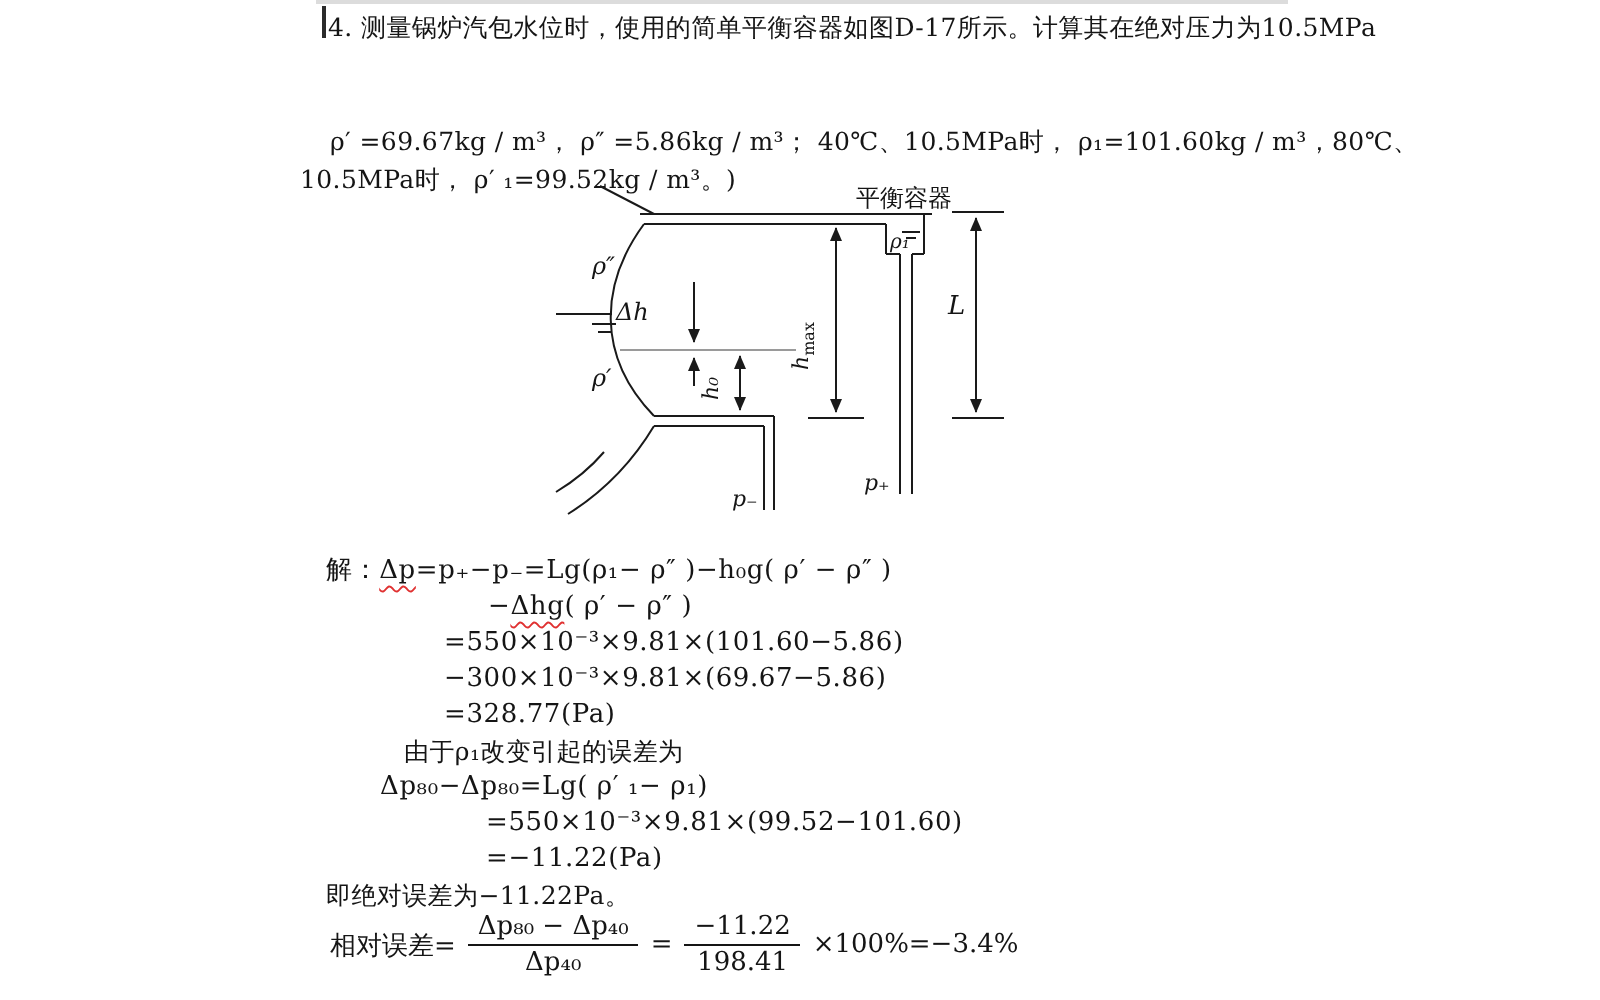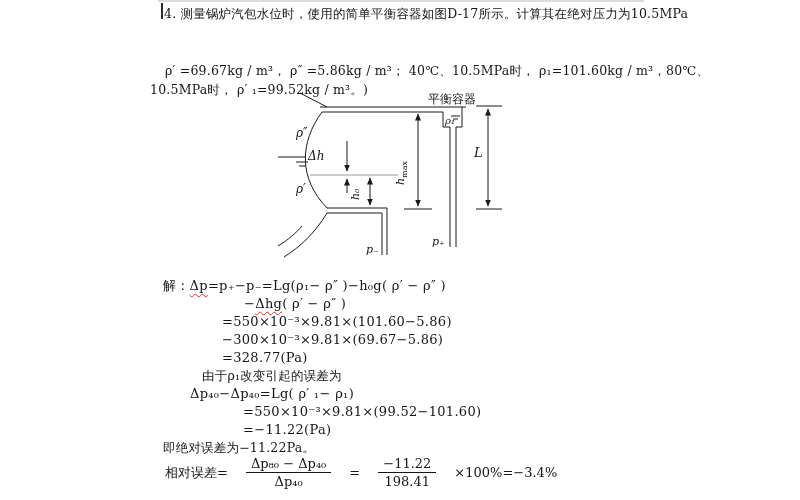--- a/index.html
+++ b/index.html
@@ -8,21 +8,21 @@
     font-family:"DejaVu Serif","Liberation Serif",serif;color:#151515;
   }
   .abs{position:absolute;white-space:nowrap;}
   .ptext{font-size:12.5px;line-height:18px;letter-spacing:0.2px;}
   .mtext{font-size:13px;line-height:18px;letter-spacing:0.3px;}
   .sq{text-decoration-line:underline;text-decoration-style:wavy;
       text-decoration-color:#e03131;text-decoration-thickness:1px;text-underline-offset:3px;}
   .caret{position:absolute;left:161px;top:3px;width:1.5px;height:16px;background:#2b2b2b;}
   .topstrip{position:absolute;left:158px;top:0;width:486px;height:2px;background:#dcdcdc;}
   .caption{font-size:13px;text-align:center;letter-spacing:1px;}
-  .relrow{display:flex;align-items:center;gap:18px;font-size:13px;}
+  .relrow{display:flex;align-items:center;gap:6px;font-size:13px;}
   .frac{display:inline-flex;flex-direction:column;align-items:center;line-height:15px;}
   .frac .num{border-bottom:1px solid #151515;padding:0 5px 1px 5px;}
   .frac .den{padding-top:1px;}
   svg text{fill:#151515;}
   .cjk{font-size:12px;}
   .var{font-style:italic;}
 </style>
 </head>
 <body>
 
@@ -119,21 +119,21 @@
   </div>
   <div class="abs mtext" style="left:244px;top:295px;">
     <span>−</span><span class="sq">Δhg</span><span>( ρ′ − ρ″ )</span>
   </div>
   <div class="abs mtext" style="left:222px;top:313px;">=550×10⁻³×9.81×(101.60−5.86)</div>
   <div class="abs mtext" style="left:222px;top:331px;">−300×10⁻³×9.81×(69.67−5.86)</div>
   <div class="abs mtext" style="left:222px;top:349px;">=328.77(Pa)</div>
 
   <div class="abs ptext" style="left:168px;top:367px;margin-left:34px;">由于ρ₁改变引起的误差为</div>
 
-  <div class="abs mtext" style="left:190px;top:385px;">Δp₄₀−Δp₄₀=Lg( ρ′ ₁− ρ₁)</div>
+  <div class="abs mtext" style="left:190px;top:385px;">Δp₈₀−Δp₈₀=Lg( ρ′ ₁− ρ₁)</div>
   <div class="abs mtext" style="left:243px;top:403px;">=550×10⁻³×9.81×(99.52−101.60)</div>
   <div class="abs mtext" style="left:243px;top:421px;">=−11.22(Pa)</div>
 
   <div class="abs ptext" style="left:163px;top:439px;">即绝对误差为−11.22Pa。</div>
 
   <div class="abs relrow" style="left:165px;top:456px;">
     <span>相对误差=</span>
     <span class="frac">
       <span class="num">Δp₈₀ − Δp₄₀</span>
       <span class="den">Δp₄₀</span>

